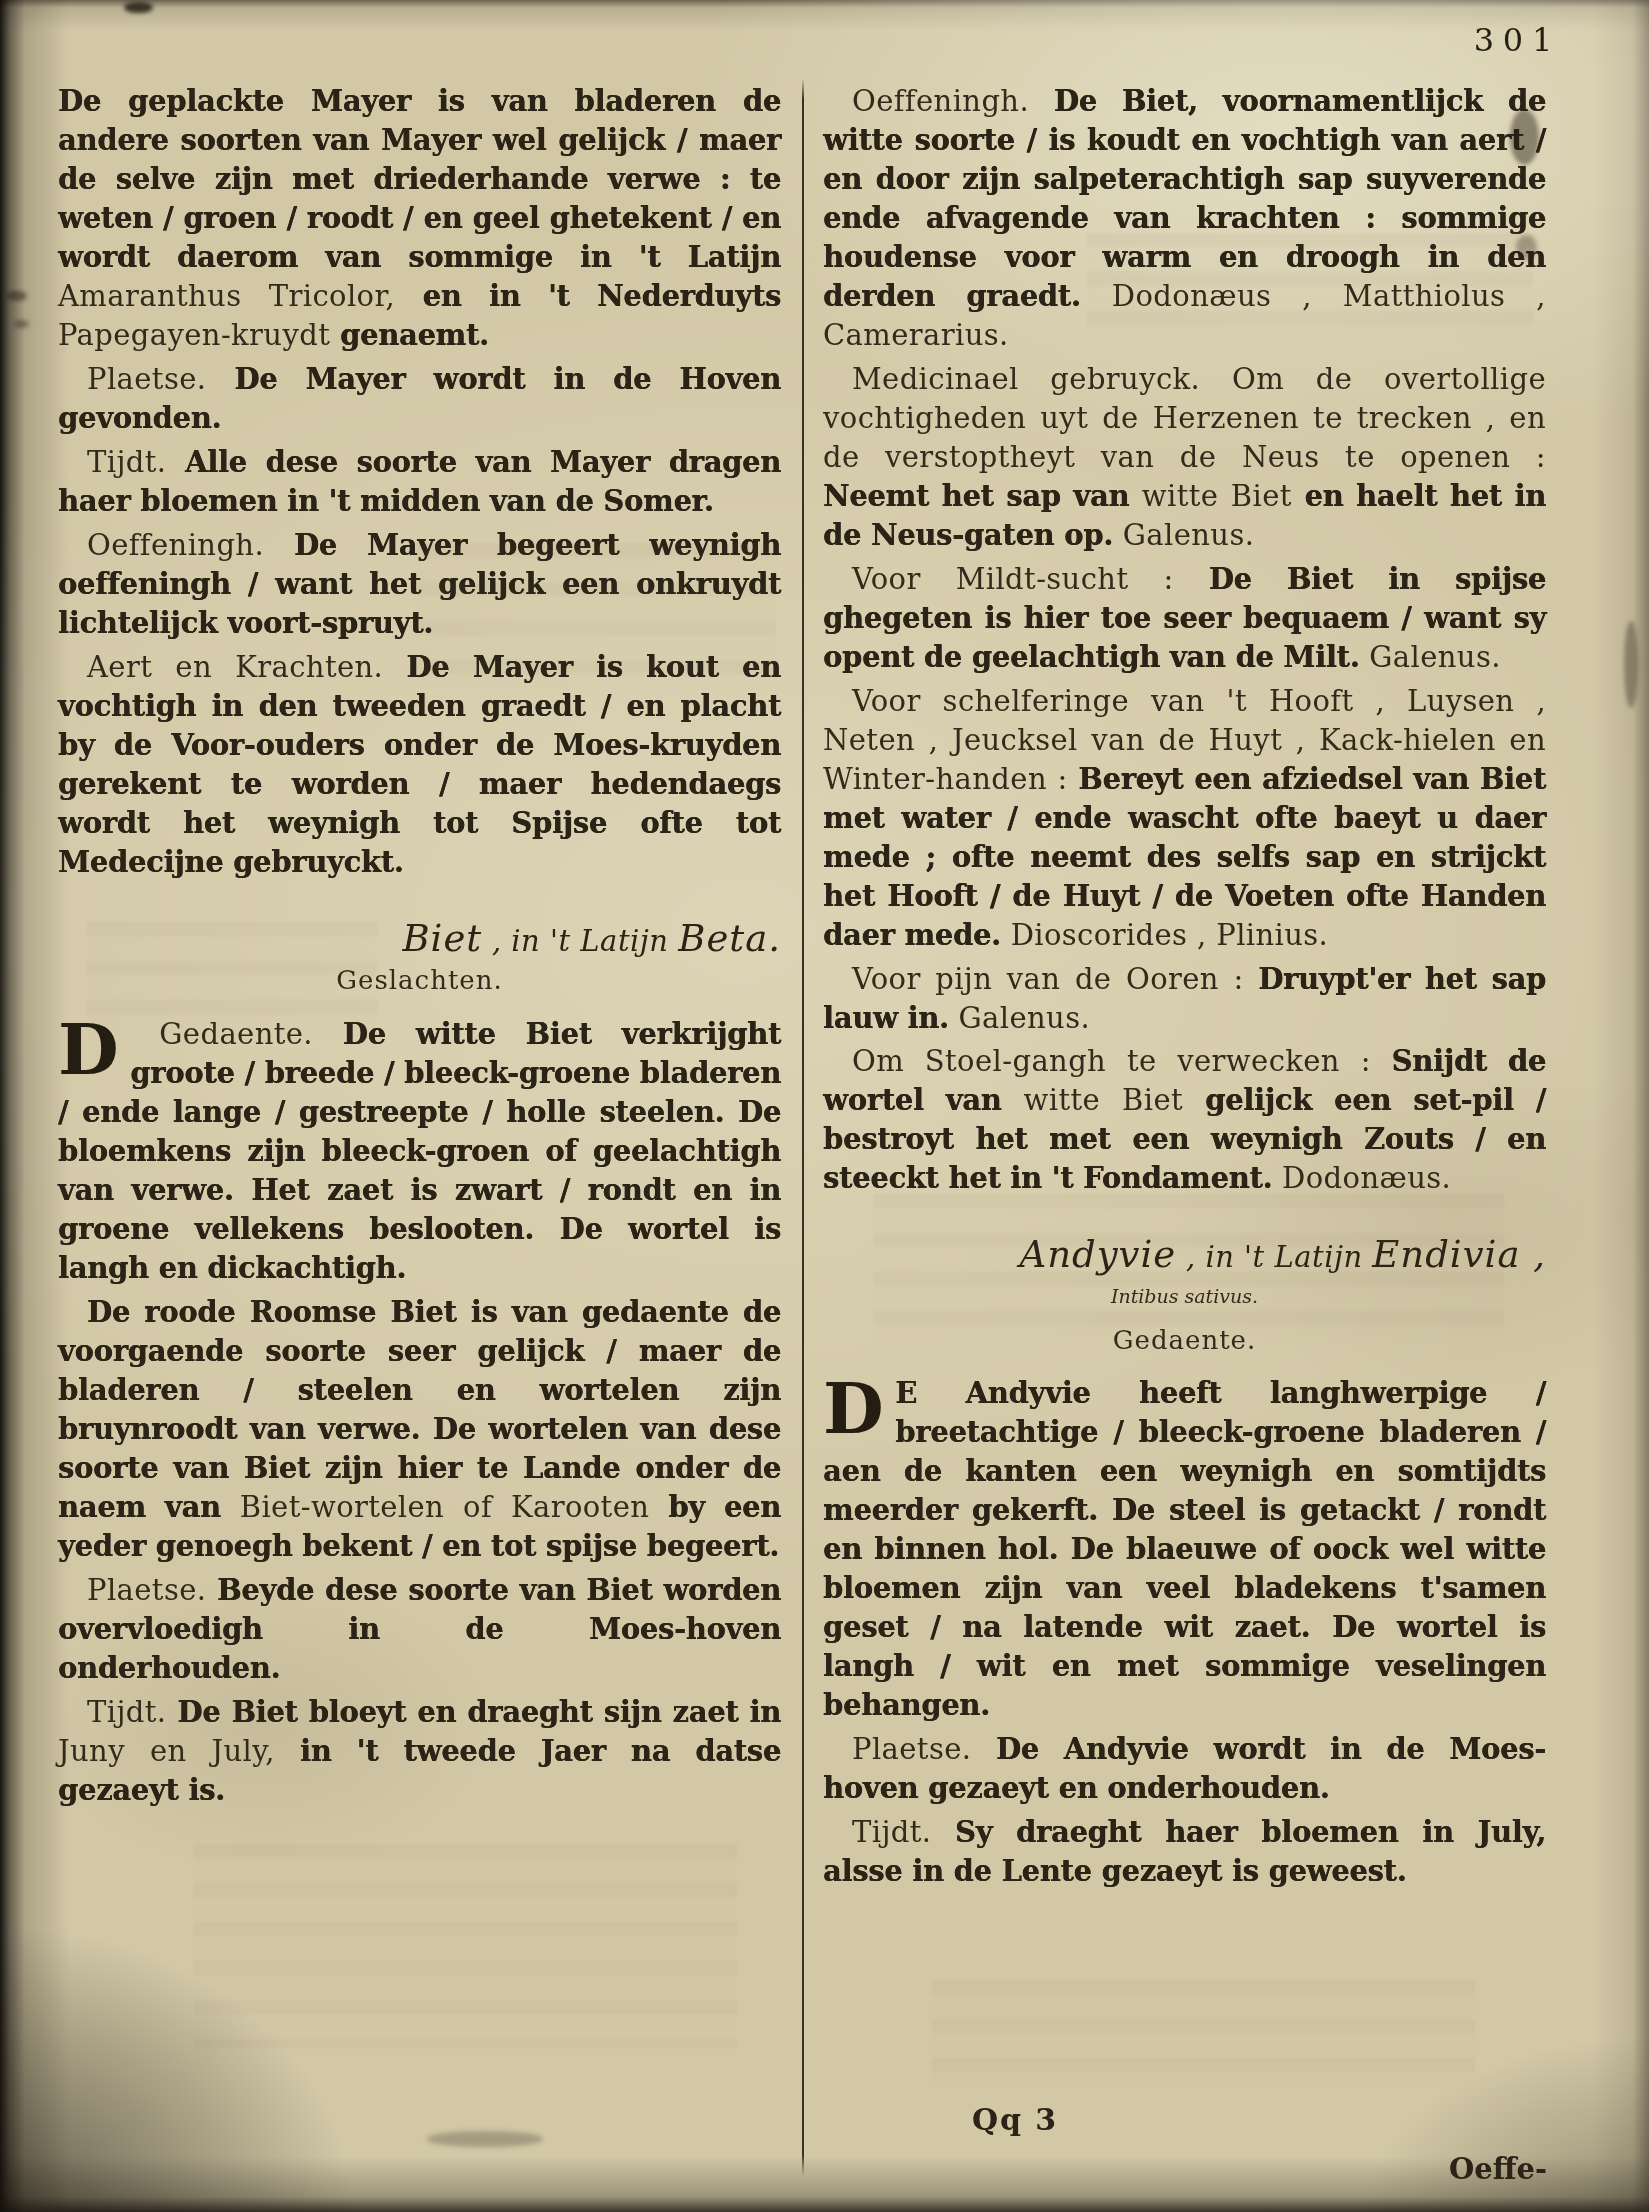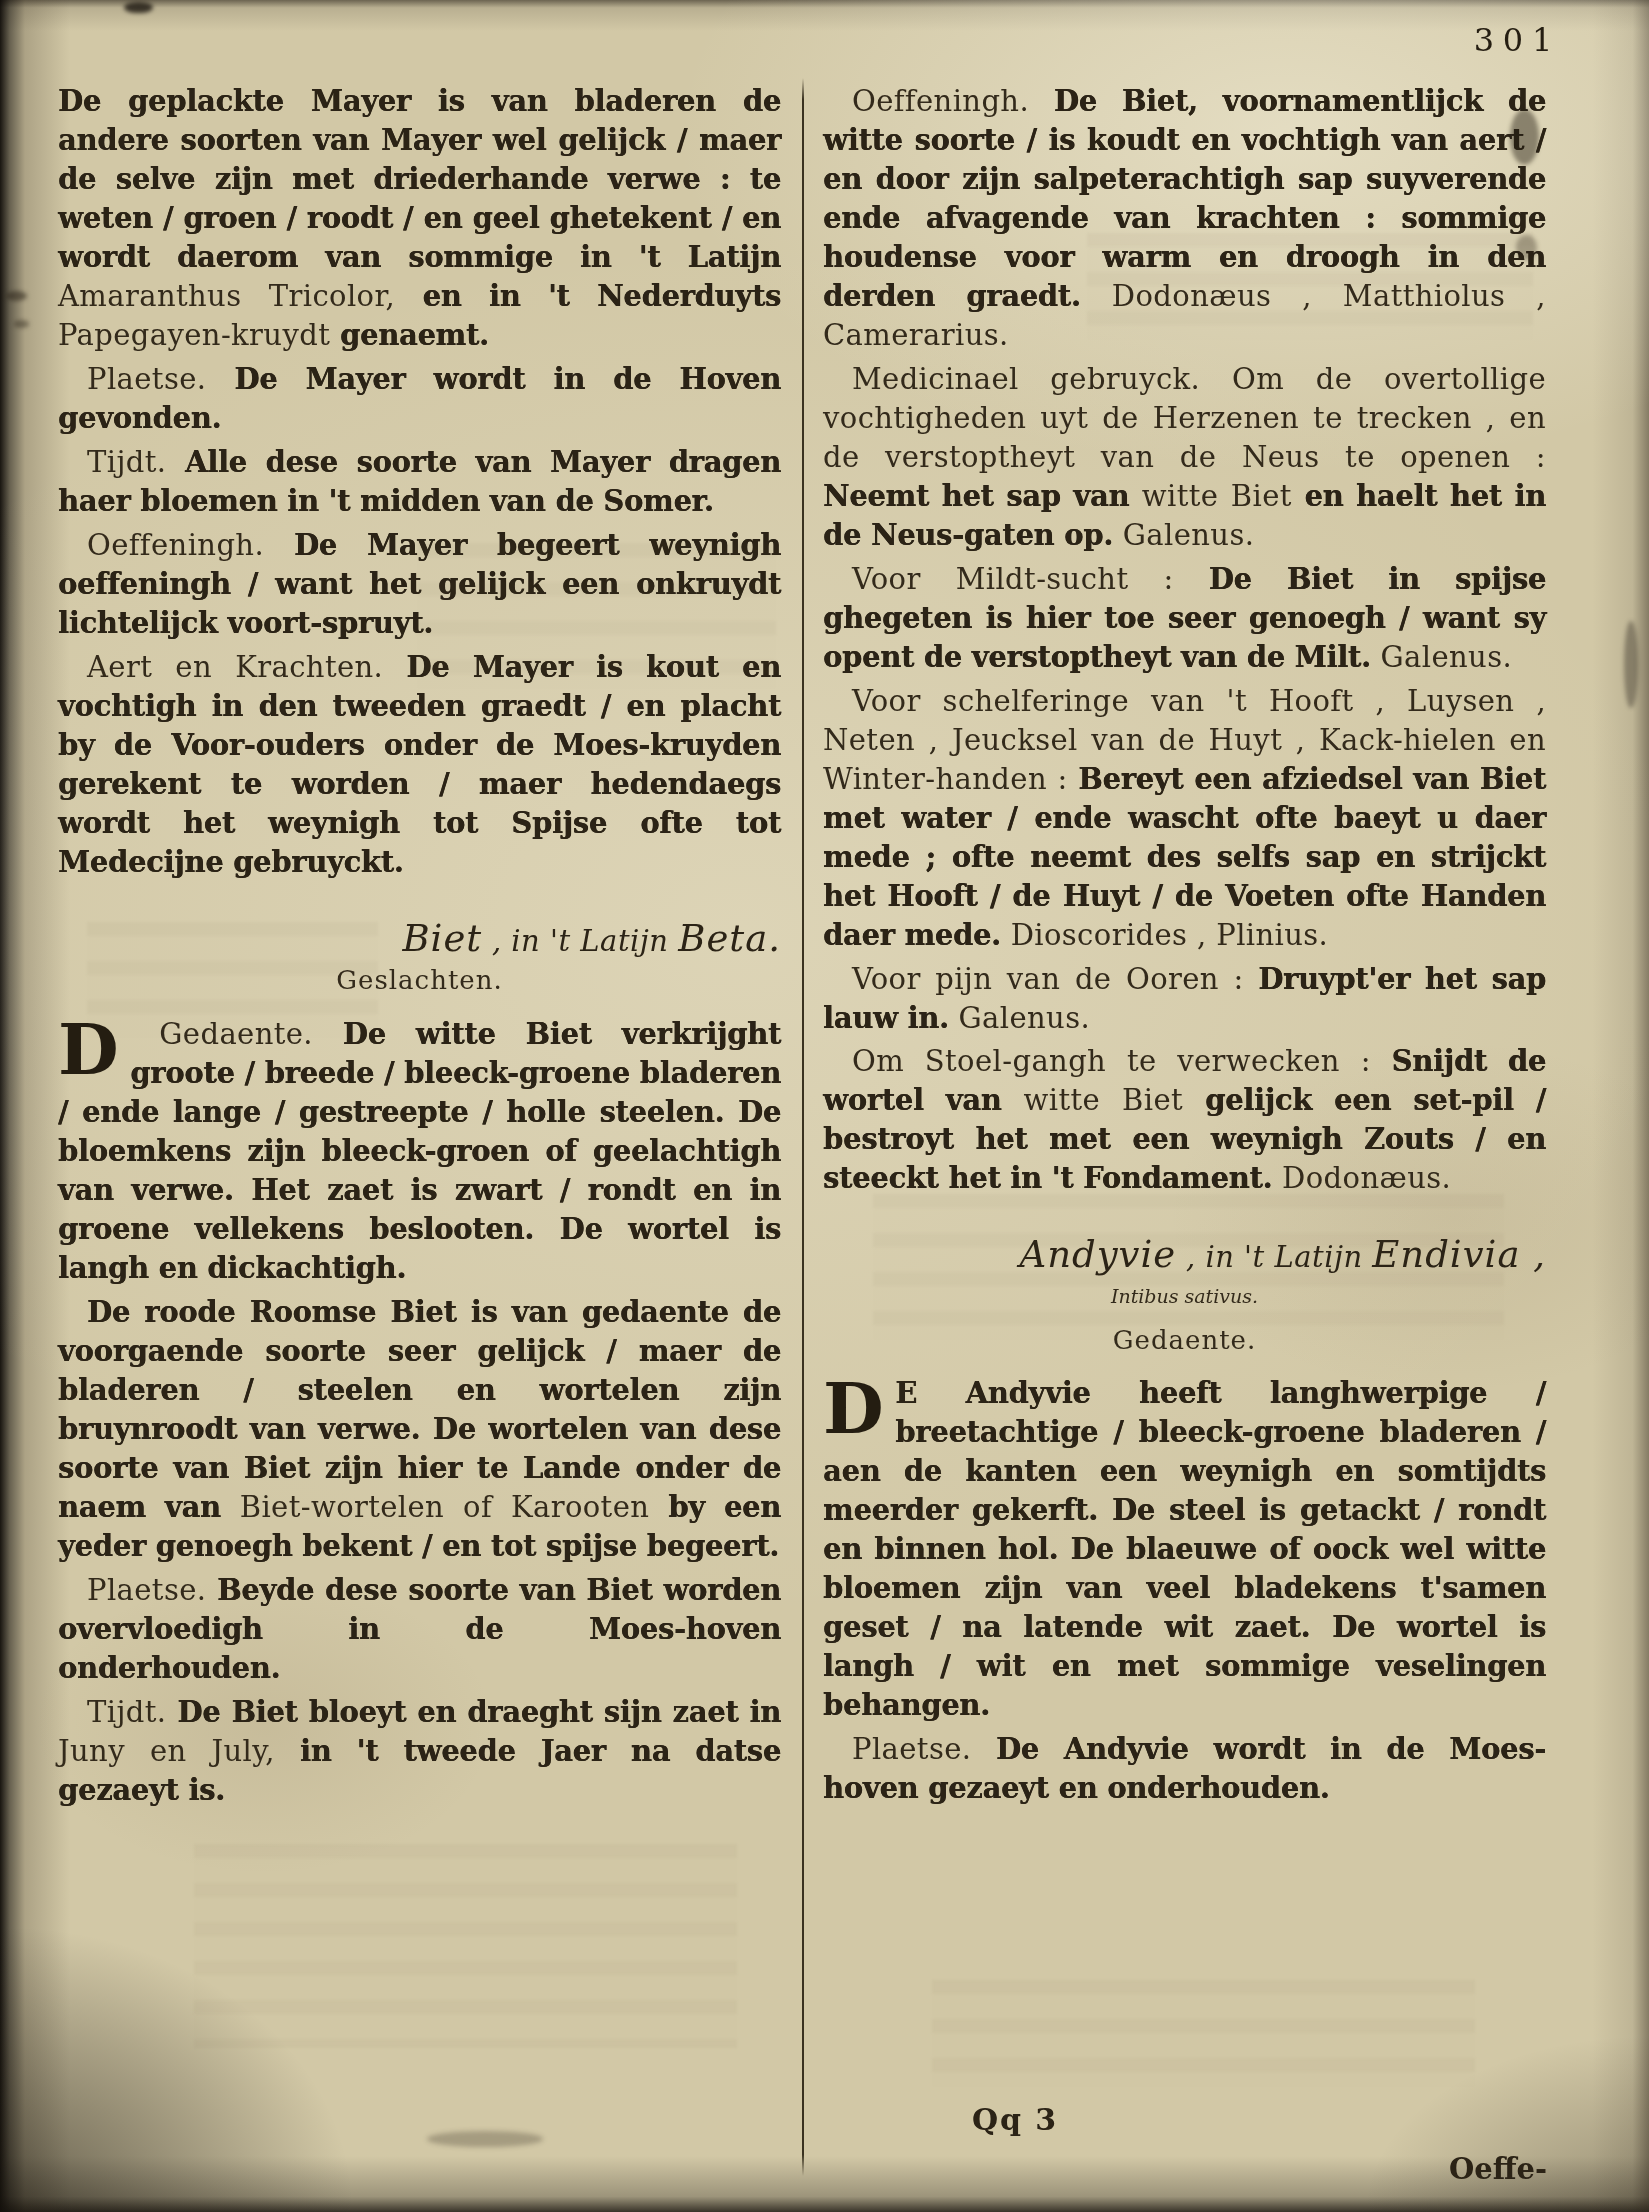--- a/index.html
+++ b/index.html
@@ -128,31 +128,32 @@
     <p class="para dc"><span class="dropcap">D</span></p>
     <p class="para"><span class="seg-rom">Gedaente. </span><span class="seg-bl">De witte Biet verkrijght groote / breede / bleeck-groene bladeren / ende lange / gestreepte / holle steelen. De bloemkens zijn bleeck-groen of geelachtigh van verwe. Het zaet is zwart / rondt en in groene vellekens beslooten. De wortel is langh en dickachtigh.</span></p>
     <p class="para"><span class="seg-bl">De roode Roomse Biet is van gedaente de voorgaende soorte seer gelijck / maer de bladeren / steelen en wortelen zijn bruynroodt van verwe. De wortelen van dese soorte van Biet zijn hier te Lande onder de naem van </span><span class="seg-rom">Biet-wortelen of Karooten</span><span class="seg-bl"> by een yeder genoegh bekent / en tot spijse begeert.</span></p>
     <p class="para"><span class="seg-rom">Plaetse. </span><span class="seg-bl">Beyde dese soorte van Biet worden overvloedigh in de Moes-hoven onderhouden.</span></p>
     <p class="para"><span class="seg-rom">Tijdt. </span><span class="seg-bl">De Biet bloeyt en draeght sijn zaet in </span><span class="seg-rom">Juny en July,</span><span class="seg-bl"> in 't tweede Jaer na datse gezaeyt is.</span></p>
   </section>
 
   <section class="col col-right">
     <p class="para"><span class="seg-rom">Oeffeningh. </span><span class="seg-bl">De Biet, voornamentlijck de witte soorte / is koudt en vochtigh van aert / en door zijn salpeterachtigh sap suyverende ende afvagende van krachten : sommige houdense voor warm en droogh in den derden graedt. </span><span class="seg-rom">Dodonæus , Matthiolus , Camerarius.</span></p>
     <p class="para"><span class="seg-rom">Medicinael gebruyck. Om de overtollige vochtigheden uyt de Herzenen te trecken , en de verstoptheyt van de Neus te openen : </span><span class="seg-bl">Neemt het sap van </span><span class="seg-rom">witte Biet</span><span class="seg-bl"> en haelt het in de Neus-gaten op. </span><span class="seg-rom">Galenus.</span></p>
-    <p class="para"><span class="seg-rom">Voor Mildt-sucht : </span><span class="seg-bl">De Biet in spijse ghegeten is hier toe seer genoegh / want sy opent de verstoptheyt van de Milt. </span><span class="seg-rom">Galenus.</span></p>
+    <p class="para"><span class="seg-rom">Voor Mildt-sucht : </span><span class="seg-bl">De Biet in spijse ghegeten is hier toe seer bequaem / want sy opent de geelachtigh van de Milt. </span><span class="seg-rom">Galenus.</span></p>
     <p class="para"><span class="seg-rom">Voor schelferinge van 't Hooft , Luysen , Neten , Jeucksel van de Huyt , Kack-hielen en Winter-handen : </span><span class="seg-bl">Bereyt een afziedsel van Biet met water / ende wascht ofte baeyt u daer mede ; ofte neemt des selfs sap en strijckt het Hooft / de Huyt / de Voeten ofte Handen daer mede. </span><span class="seg-rom">Dioscorides , Plinius.</span></p>
     <p class="para"><span class="seg-rom">Voor pijn van de Ooren : </span><span class="seg-bl">Druypt'er het sap lauw in. </span><span class="seg-rom">Galenus.</span></p>
     <p class="para"><span class="seg-rom">Om Stoel-gangh te verwecken : </span><span class="seg-bl">Snijdt de wortel van </span><span class="seg-rom">witte Biet</span><span class="seg-bl"> gelijck een set-pil / bestroyt het met een weynigh Zouts / en steeckt het in 't Fondament. </span><span class="seg-rom">Dodonæus.</span></p>
 
     <h2 class="heading"><span class="seg-itlg">Andyvie</span><span class="seg-itsm"> , in 't Latijn </span><span class="seg-itlg">Endivia ,</span></h2>
     <div class="subheading-italic">Intibus sativus.</div>
     <div class="subheading">Gedaente.</div>
 
     <p class="para dc"><span class="dropcap">D</span><span><span class="seg-bl">E Andyvie heeft langhwerpige / breetachtige / bleeck-groene bladeren / aen de kanten een weynigh en somtijdts meerder gekerft. De steel is getackt / rondt en binnen hol. De blaeuwe of oock wel witte bloemen zijn van veel bladekens t'samen geset / na latende wit zaet. De wortel is langh / wit en met sommige veselingen behangen.</span></span></p>
     <p class="para"><span class="seg-rom">Plaetse. </span><span class="seg-bl">De Andyvie wordt in de Moes-hoven gezaeyt en onderhouden.</span></p>
+    <p class="para"><span class="seg-rom">Tijdt. </span><span class="seg-bl">Sy draeght haer bloemen in July, alsse in de Lente gezaeyt is geweest.</span></p>
   </section>
 
   <div class="signature">Qq 3</div>
   <div class="catchword">Oeffe-</div>
 
   <div class="ghost g1"></div>
   <div class="ghost g2"></div>
   <div class="ghost g3"></div>
   <div class="ghost g4"></div>
   <div class="ghost g5"></div>

